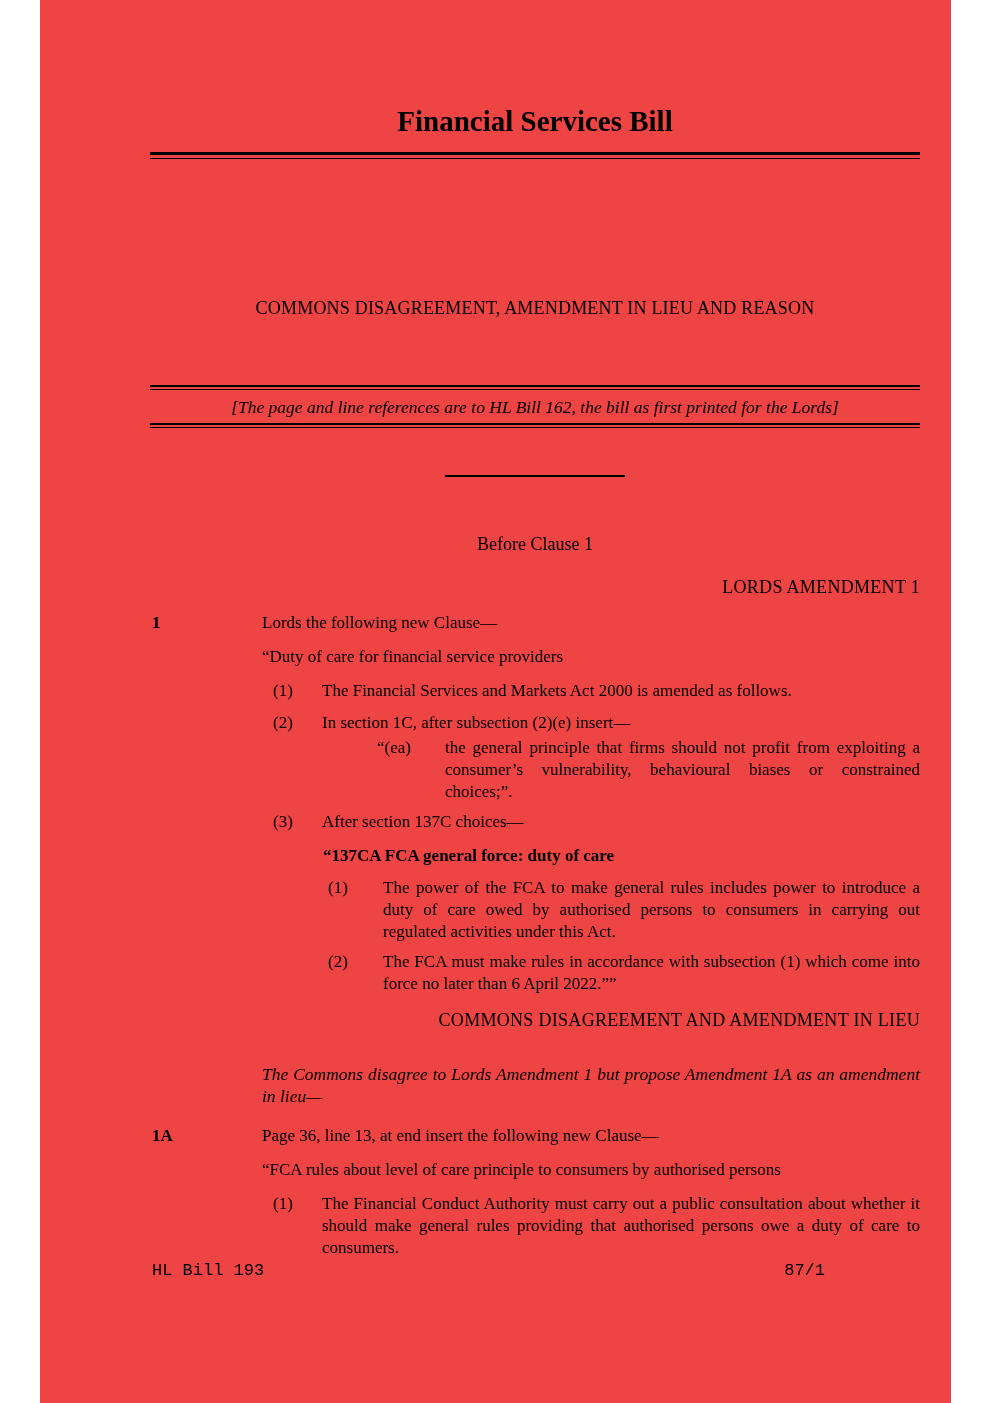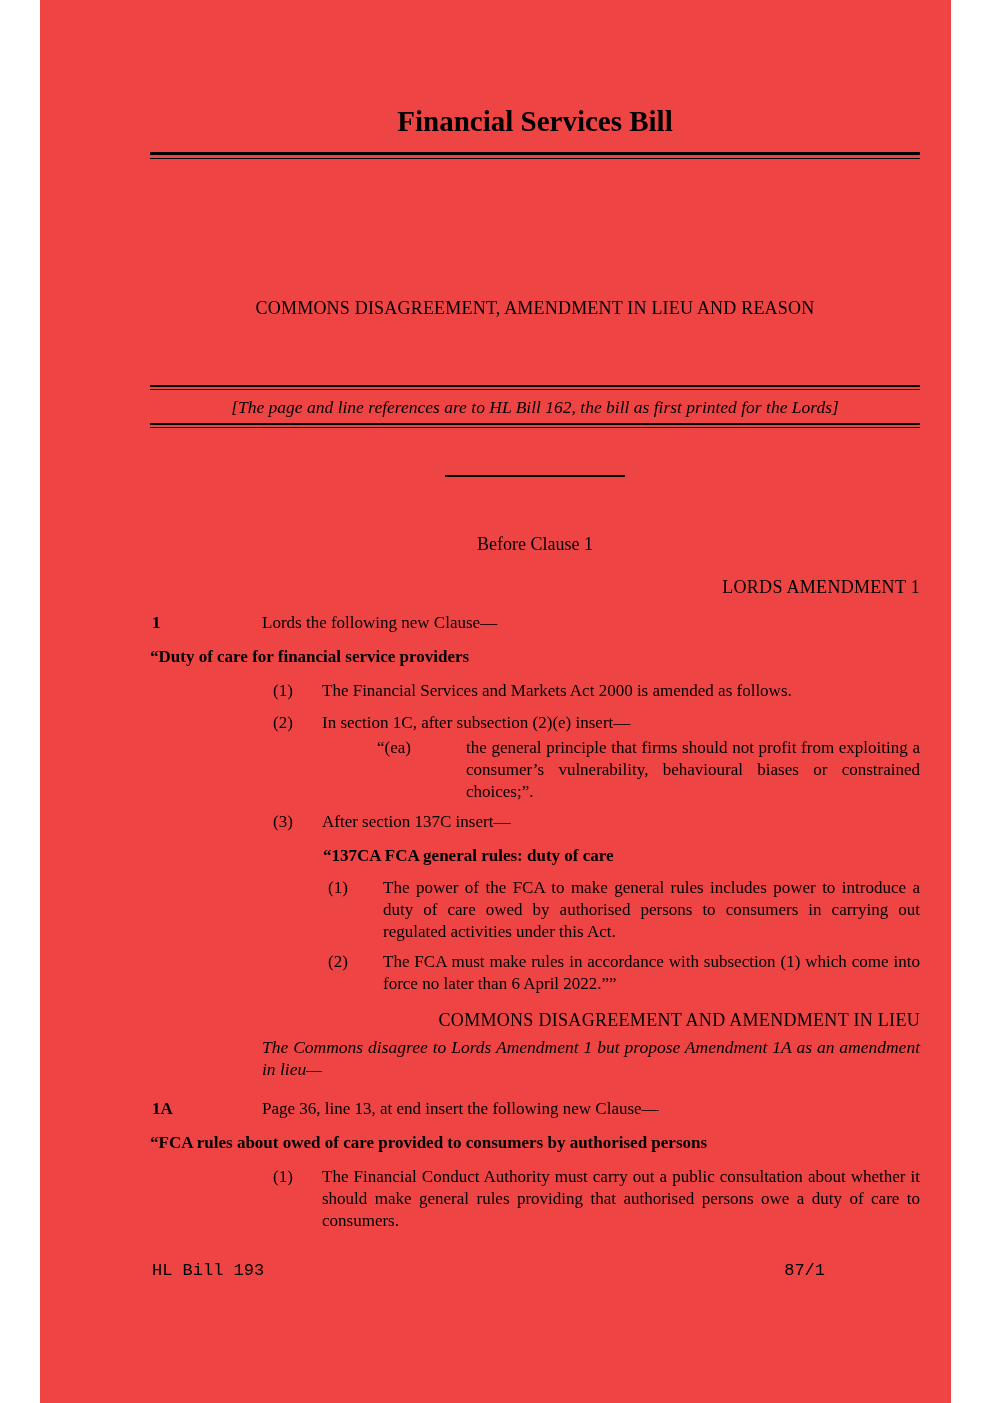--- a/index.html
+++ b/index.html
@@ -56,45 +56,45 @@
     height: 2px;
     background: #000;
   }
   .center-bold { margin-top: 56px; text-align: center; font-weight: normal; font-size: 18px; line-height: 22px; }
   .center-caps { text-align: right; font-size: 18px; line-height: 22px; letter-spacing: 0.3px; }
 
   .amend-row { position: relative; }
   .margin-num { position: absolute; left: 2px; top: 0; font-weight: bold; }
   .amend-lead { margin-left: 112px; }
 
-  .clause-title { font-weight: bold; }
+  .clause-title { margin-left: 112px; font-weight: normal; }
   .s137-title { margin-left: 173px; font-weight: bold; }
 
   .sub  { display: flex; margin-left: 123px; text-align: justify; }
   .sub  > .num { flex: 0 0 49px; }
   .sub  > .txt { flex: 1; }
   .sub2 { display: flex; margin-left: 178px; text-align: justify; }
   .sub2 > .num { flex: 0 0 55px; }
   .sub2 > .txt { flex: 1; }
-  .ea   { display: flex; margin-left: 227px; text-align: justify; gap: 21px; }
+  .ea   { display: flex; margin-left: 227px; text-align: justify; }
   .ea   > .num { flex: 0 0 68px; }
   .ea   > .txt { flex: 1; }
 
   .italic-note { margin-left: 112px; text-align: justify; font-style: italic; font-size: 17.5px; }
 
   .footer { position: absolute; left: 112px; right: 126px; top: 1260px; line-height: 22px; font-family: Liberation Mono, monospace; }
   .footer .f-left  { float: left; }
   .footer .f-right { float: right; }
 
   .mt3  { margin-top: 3px; }
   .mt8  { margin-top: 8px; }
   .mt10 { margin-top: 10px; }
   .mt12 { margin-top: 12px; }
   .mt14 { margin-top: 14px; }
-  .mt15 { margin-top: 5px; }
+  .mt15 { margin-top: 32px; }
   .mt18 { margin-top: 18px; }
   .mt21 { margin-top: 21px; }
 </style>
 </head>
 <body>
 
 <div class="page">
   <div class="content">
 
     <div class="bill-title">Financial Services Bill</div>
@@ -131,45 +131,45 @@
       <span class="txt">In section 1C, after subsection (2)(e) insert—</span>
     </div>
 
     <div class="ea mt3">
       <span class="num">“(ea)</span>
       <span class="txt">the general principle that firms should not profit from exploiting a consumer’s vulnerability, behavioural biases or constrained choices;”.</span>
     </div>
 
     <div class="sub mt8">
       <span class="num">(3)</span>
-      <span class="txt">After section 137C insert—</span>
+      <span class="txt">After section 137C choices—</span>
     </div>
 
-    <div class="s137-title mt12">“137CA FCA general rules: duty of care</div>
+    <div class="s137-title mt12">“137CA FCA general force: duty of care</div>
 
     <div class="sub2 mt10">
       <span class="num">(1)</span>
       <span class="txt">The power of the FCA to make general rules includes power to introduce a duty of care owed by authorised persons to consumers in carrying out regulated activities under this Act.</span>
     </div>
 
     <div class="sub2 mt8">
       <span class="num">(2)</span>
       <span class="txt">The FCA must make rules in accordance with subsection (1) which come into force no later than 6 April 2022.””</span>
     </div>
 
     <div class="center-caps mt14">COMMONS DISAGREEMENT AND AMENDMENT IN LIEU</div>
 
     <div class="italic-note mt15">The Commons disagree to Lords Amendment 1 but propose Amendment 1A as an amendment in lieu—</div>
 
     <div class="amend-row mt18">
       <span class="margin-num">1A</span>
       <div class="amend-lead">Page 36, line 13, at end insert the following new Clause—</div>
     </div>
 
-    <div class="clause-title mt12">“FCA rules about owed of care provided to consumers by authorised persons</div>
+    <div class="clause-title mt12">“FCA rules about level of care principle to consumers by authorised persons</div>
 
     <div class="sub mt12">
       <span class="num">(1)</span>
       <span class="txt">The Financial Conduct Authority must carry out a public consultation about whether it should make general rules providing that authorised persons owe a duty of care to consumers.</span>
     </div>
 
   </div>
 
   <div class="footer">
     <span class="f-left">HL Bill 193</span>

